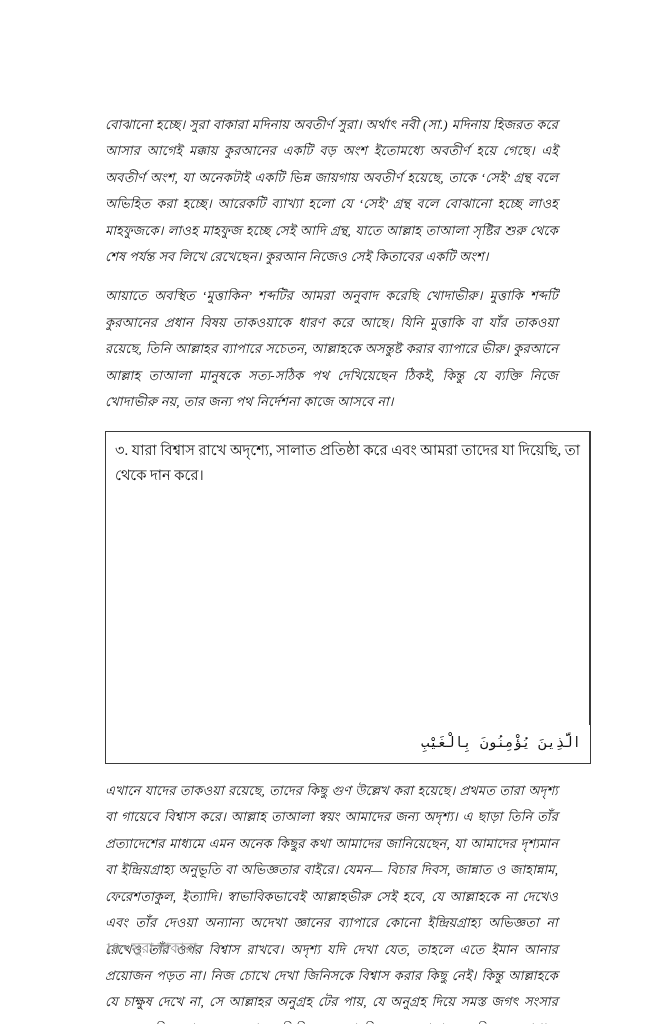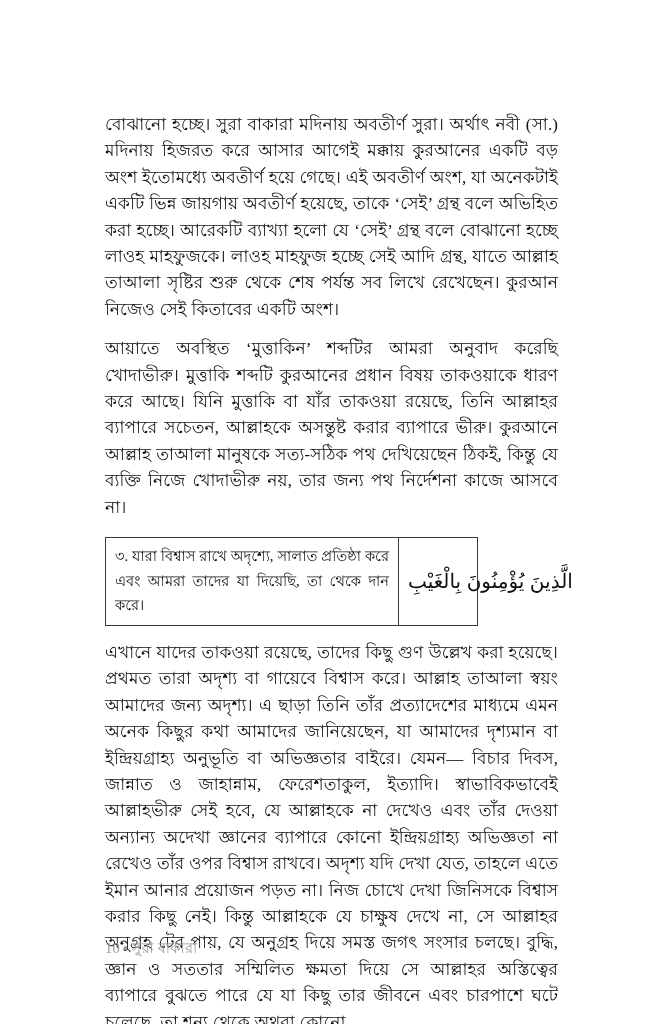--- a/index.html
+++ b/index.html
@@ -28,65 +28,65 @@
     position: absolute;
     left: 105px;
     top: 112px;
     width: 453px;
   }
 
   .para {
     margin: 0 0 0 0;
     text-align: justify;
     text-align-last: left;
-    font-size: 17px;
+    font-size: 13px;
     line-height: 26.4px;
     color: #111111;
     letter-spacing: 0.1px;
     word-spacing: 0.4px;
+    font-style: italic;
   }
 
   .para + .para {
     margin-top: 13px;
   }
 
   .verse-box {
     margin-top: 16px;
     margin-bottom: 14px;
     border: 1px solid #3a3a3a;
     display: flex;
-    flex-direction: row;
-    width: 373px;
+    flex-direction: column;
+    width: 486px;
     box-sizing: border-box;
     background: #ffffff;
-    align-items: center;
   }
 
   .verse-translation {
     flex: 0 0 293px;
     box-sizing: border-box;
     padding: 6px 9px 7px 9px;
     border-right: 1px solid #3a3a3a;
     font-size: 14.6px;
     line-height: 24.6px;
     color: #111111;
     text-align: justify;
     text-align-last: left;
   }
 
   .verse-arabic {
     flex: 1 1 auto;
     box-sizing: border-box;
     padding: 6px 9px 7px 9px;
     direction: rtl;
     text-align: right;
-    font-size: 20px;
+    font-size: 14px;
     line-height: 24.6px;
     color: #111111;
-    font-family: Liberation Sans, sans-serif;
+    font-family: Liberation Mono, monospace;
     unicode-bidi: bidi-override;
   }
 
   .verse-arabic .aline {
     display: block;
     white-space: nowrap;
     direction: rtl;
     unicode-bidi: embed;
   }
 

